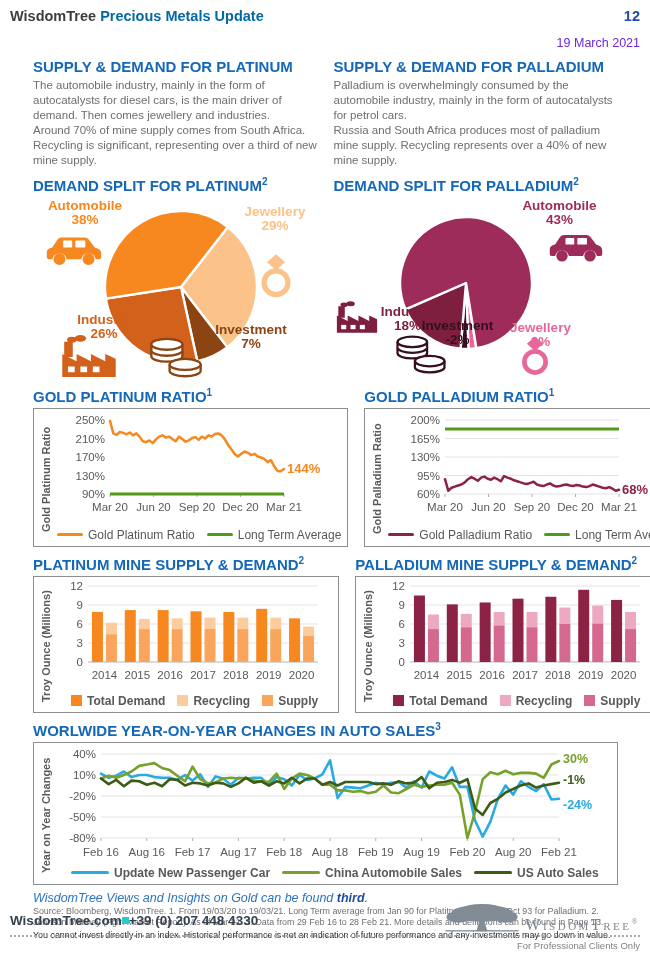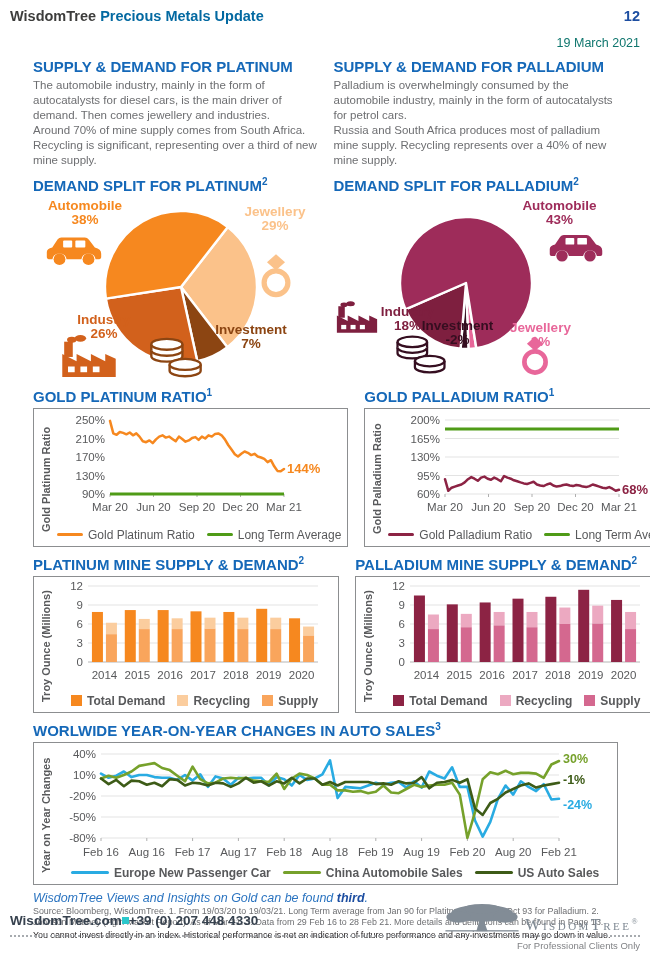--- a/index.html
+++ b/index.html
@@ -7,21 +7,21 @@
   .page{width:650px;height:956px;position:relative;background:#fff;overflow:hidden;}
   
   .hdr{padding:8px 10px 0 10px;}
   .hdr-row{display:flex;justify-content:space-between;align-items:baseline;}
   .brand{font-weight:bold;font-size:14.5px;color:#3D3D3C;}
   .brand .accent{color:#0369a1;}
   .pageno{font-weight:bold;font-size:14.5px;color:#1D4EA1;}
   .bar{display:flex;height:7px;margin-top:2px;gap:3px;}
   .bar .b1{flex:0 0 76%;}
   .bar .b2{flex:1;}
-  .dateline{text-align:right;font-size:12.5px;color:#0f766e;padding:3px 10px 0;}
+  .dateline{text-align:right;font-size:12.5px;color:#6d28d9;padding:3px 10px 0;}
   
   .content{padding:2px 32px 0 33px;}
   .grid2{display:grid;grid-template-columns:1fr 1fr;column-gap:16px;}
   .sec-h{color:#1568B8;font-size:15px;font-weight:bold;margin:6px 0 3px;}
   .body-text p{margin:0;color:#6D6E71;font-size:11.5px;line-height:1.3;}
   .chart-h{color:#1568B8;font-size:15px;font-weight:bold;margin:8px 0 3px;white-space:nowrap;}
   sup{font-size:10px;}
   
   .pie-col{position:relative;height:182px;}
   .pie-col > svg{position:absolute;left:0;top:0;}
@@ -468,21 +468,21 @@
                 <polyline points="44.0,27.6 51.6,31.8 59.3,29.7 66.9,25.5 74.5,31.1 82.2,29.0 89.8,29.0 97.4,31.1 105.1,31.8 112.7,31.8 120.3,33.9 128.0,29.0 135.6,34.6 143.2,28.3 150.9,40.9 158.5,30.4 166.1,32.5 173.8,38.8 181.4,31.8 189.0,32.5 196.7,31.8 204.3,31.8 211.9,39.5 219.6,31.1 227.2,33.2 234.8,39.5 242.5,29.0 250.1,33.9 257.7,32.5 265.4,28.3 273.0,14.3 280.6,52.1 288.3,40.9 295.9,41.6 303.5,42.3 311.2,39.5 318.8,36.7 326.4,38.8 334.1,36.7 341.7,36.0 349.3,41.6 357.0,35.3 364.6,41.6 372.2,25.5 379.9,29.7 387.5,32.5 395.1,21.3 402.8,40.9 410.4,40.9 418.0,74.5 425.7,90.6 433.3,75.9 440.9,52.8 448.6,39.5 456.2,48.6 463.8,35.3 471.5,40.9 479.1,45.1 486.7,38.1 494.4,53.5 502.0,52.8" fill="none" stroke="#29ABE2" stroke-width="2.6" stroke-linejoin="round" stroke-linecap="round"></polyline>
                 <text x="506" y="63.1" font-size="12.5" fill="#29ABE2" text-anchor="start" font-weight="bold">-24%</text>
                 <polyline points="44.0,32.5 51.6,29.7 59.3,31.8 66.9,29.0 74.5,25.5 82.2,19.9 89.8,18.5 97.4,17.1 105.1,22.0 112.7,24.1 120.3,29.7 128.0,35.3 135.6,20.6 143.2,33.2 150.9,37.4 158.5,36.7 166.1,32.5 173.8,31.8 181.4,32.5 189.0,31.8 196.7,34.6 204.3,35.3 211.9,36.0 219.6,27.6 227.2,43.0 234.8,32.5 242.5,27.6 250.1,29.0 257.7,32.5 265.4,38.8 273.0,38.8 280.6,44.4 288.3,44.4 295.9,45.8 303.5,45.1 311.2,47.2 318.8,45.8 326.4,39.5 334.1,46.5 341.7,47.2 349.3,43.0 357.0,38.8 364.6,40.9 372.2,39.5 379.9,38.8 387.5,38.8 395.1,36.7 402.8,48.6 410.4,92.0 418.0,66.1 425.7,33.2 433.3,26.2 440.9,28.3 448.6,24.8 456.2,28.3 463.8,26.9 471.5,26.9 479.1,27.6 486.7,31.8 494.4,18.5 502.0,15.0" fill="none" stroke="#76A12B" stroke-width="2.6" stroke-linejoin="round" stroke-linecap="round"></polyline>
                 <text x="506" y="16.9" font-size="12.5" fill="#76A12B" text-anchor="start" font-weight="bold">30%</text>
                 <polyline points="44.0,32.5 51.6,38.1 59.3,33.9 66.9,40.2 74.5,34.6 82.2,35.3 89.8,38.8 97.4,36.7 105.1,40.2 112.7,33.2 120.3,33.9 128.0,39.5 135.6,36.7 143.2,37.4 150.9,39.5 158.5,36.7 166.1,37.4 173.8,40.9 181.4,37.4 189.0,31.8 196.7,36.7 204.3,35.3 211.9,39.5 219.6,35.3 227.2,37.4 234.8,31.8 242.5,37.4 250.1,32.5 257.7,32.5 265.4,38.8 273.0,36.0 280.6,39.5 288.3,36.0 295.9,36.0 303.5,36.0 311.2,36.0 318.8,38.1 326.4,37.4 334.1,38.8 341.7,35.3 349.3,37.4 357.0,36.7 364.6,31.1 372.2,42.3 379.9,36.7 387.5,36.0 395.1,33.9 402.8,36.7 410.4,33.2 418.0,62.6 425.7,68.9 433.3,57.0 440.9,52.8 448.6,46.5 456.2,43.0 463.8,39.5 471.5,37.4 479.1,41.6 486.7,39.5 494.4,38.1 502.0,36.7" fill="none" stroke="#3D5B17" stroke-width="2.6" stroke-linejoin="round" stroke-linecap="round"></polyline>
                 <text x="506" y="37.9" font-size="12.5" fill="#3D5B17" text-anchor="start" font-weight="bold">-1%</text>
               </svg></div>
             <div class="legend spread">
               <span class="item">
                 <span class="sw-line wide" style="background: rgb(41, 171, 226);"></span>
-                <span>Europe New Passenger Car</span>
+                <span>Update New Passenger Car</span>
               </span>
               <span class="item">
                 <span class="sw-line wide" style="background: rgb(118, 161, 43);"></span>
                 <span>China Automobile Sales</span>
               </span>
               <span class="item">
                 <span class="sw-line wide" style="background: rgb(61, 91, 23);"></span>
                 <span>US Auto Sales</span>
               </span>
             </div>

